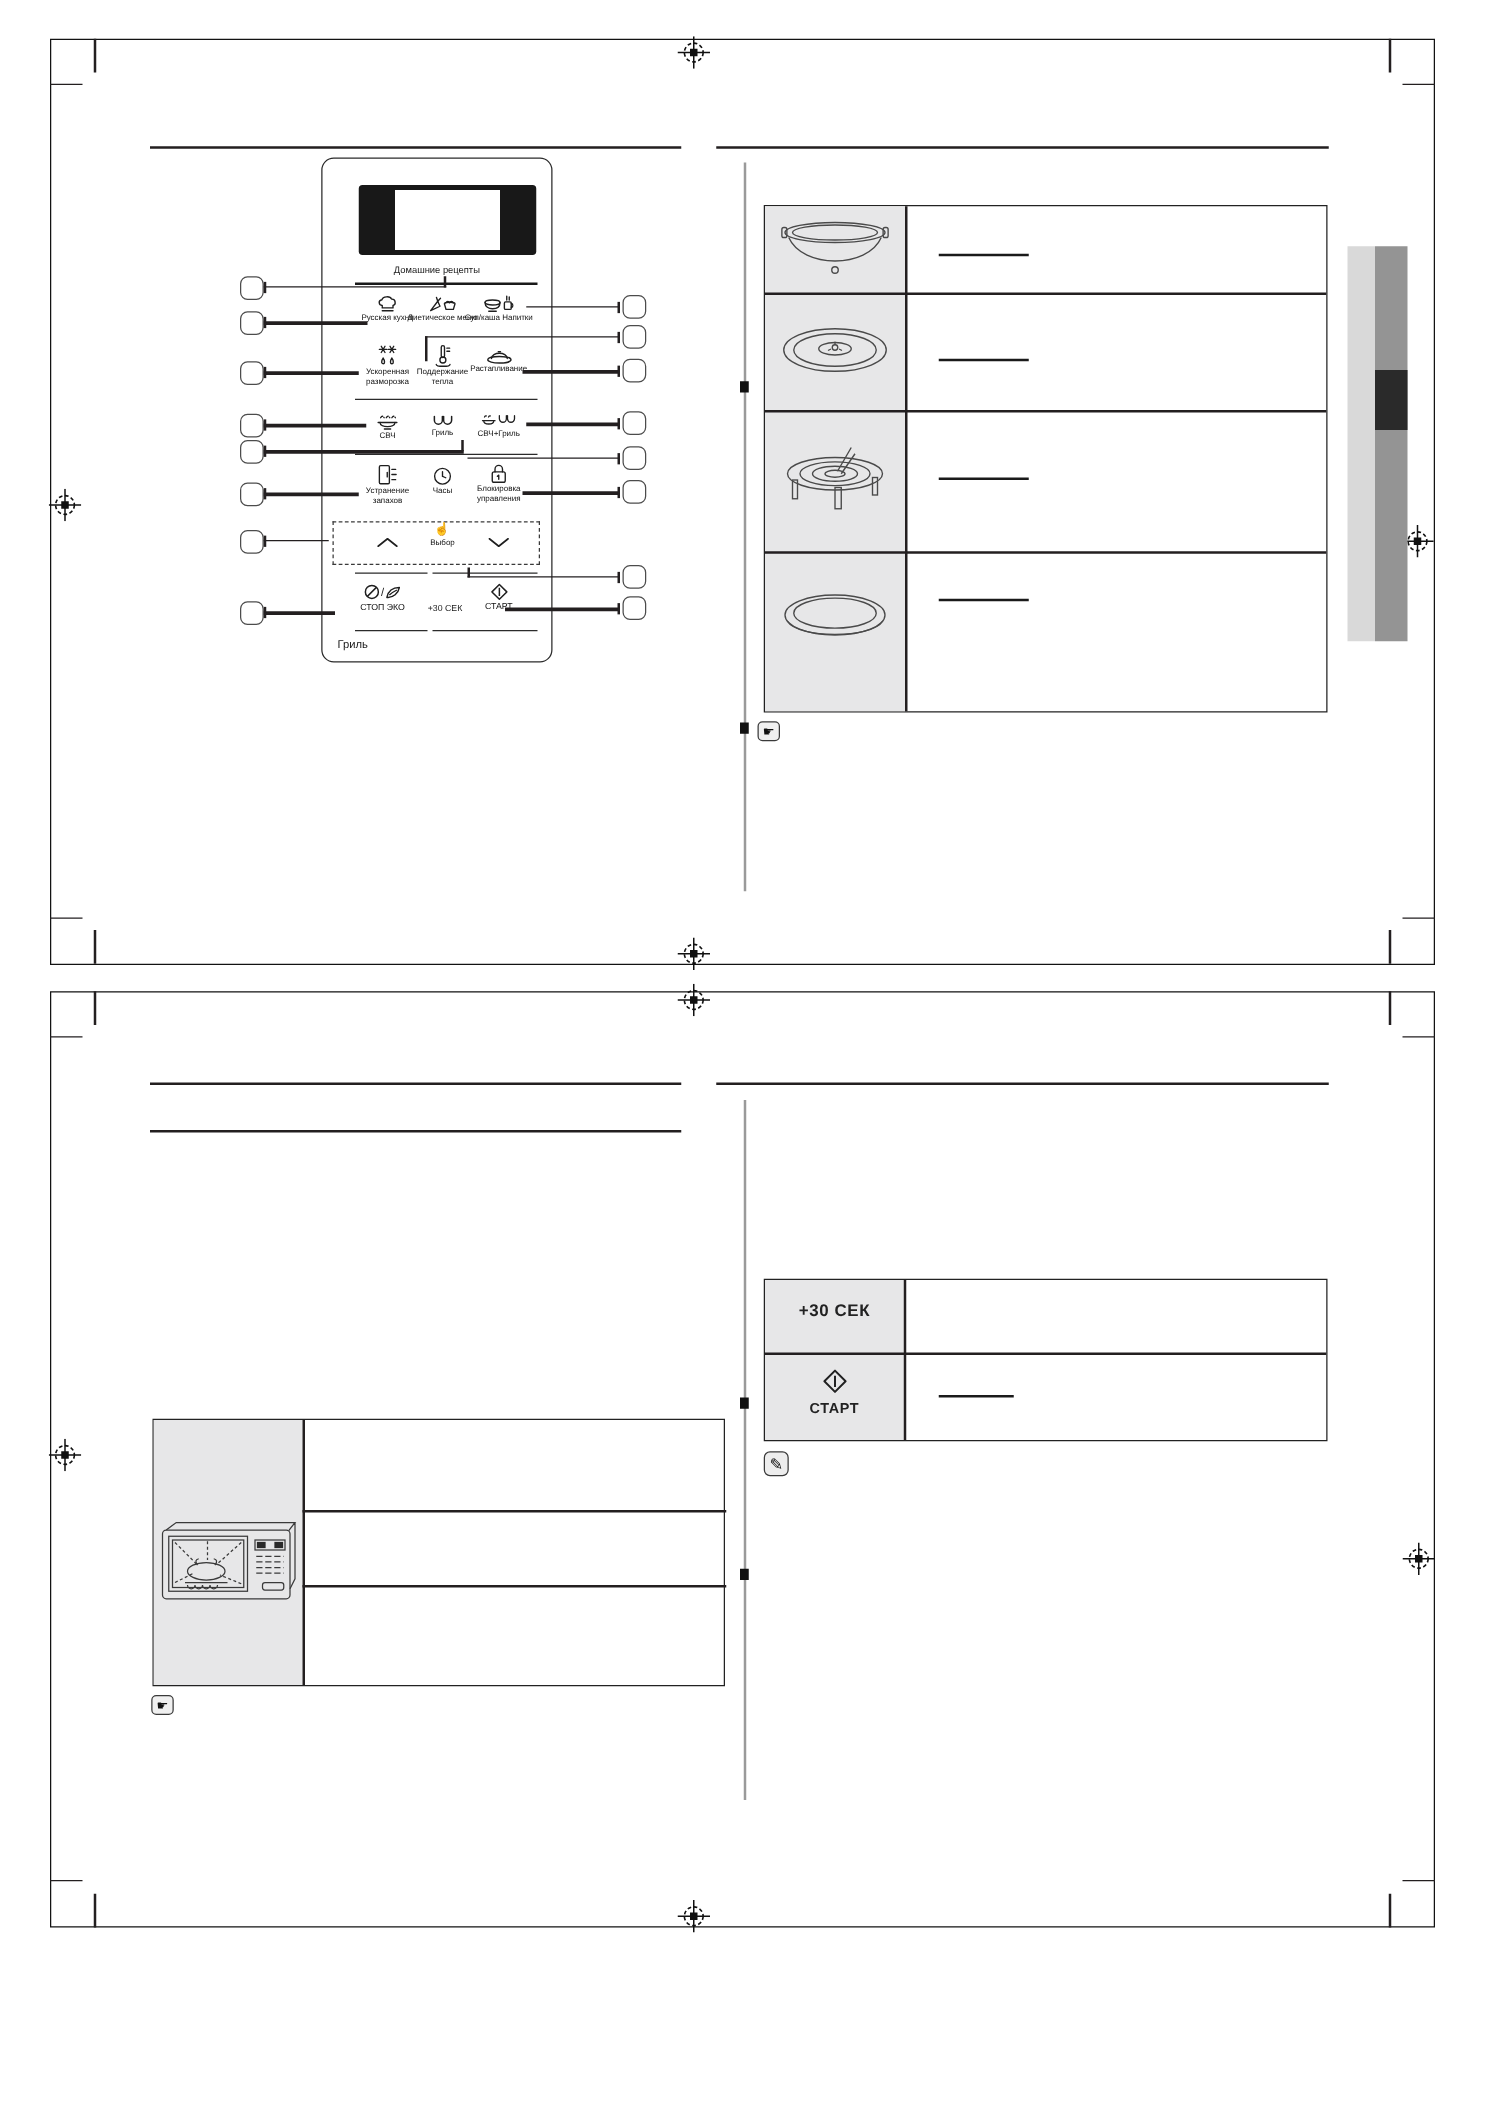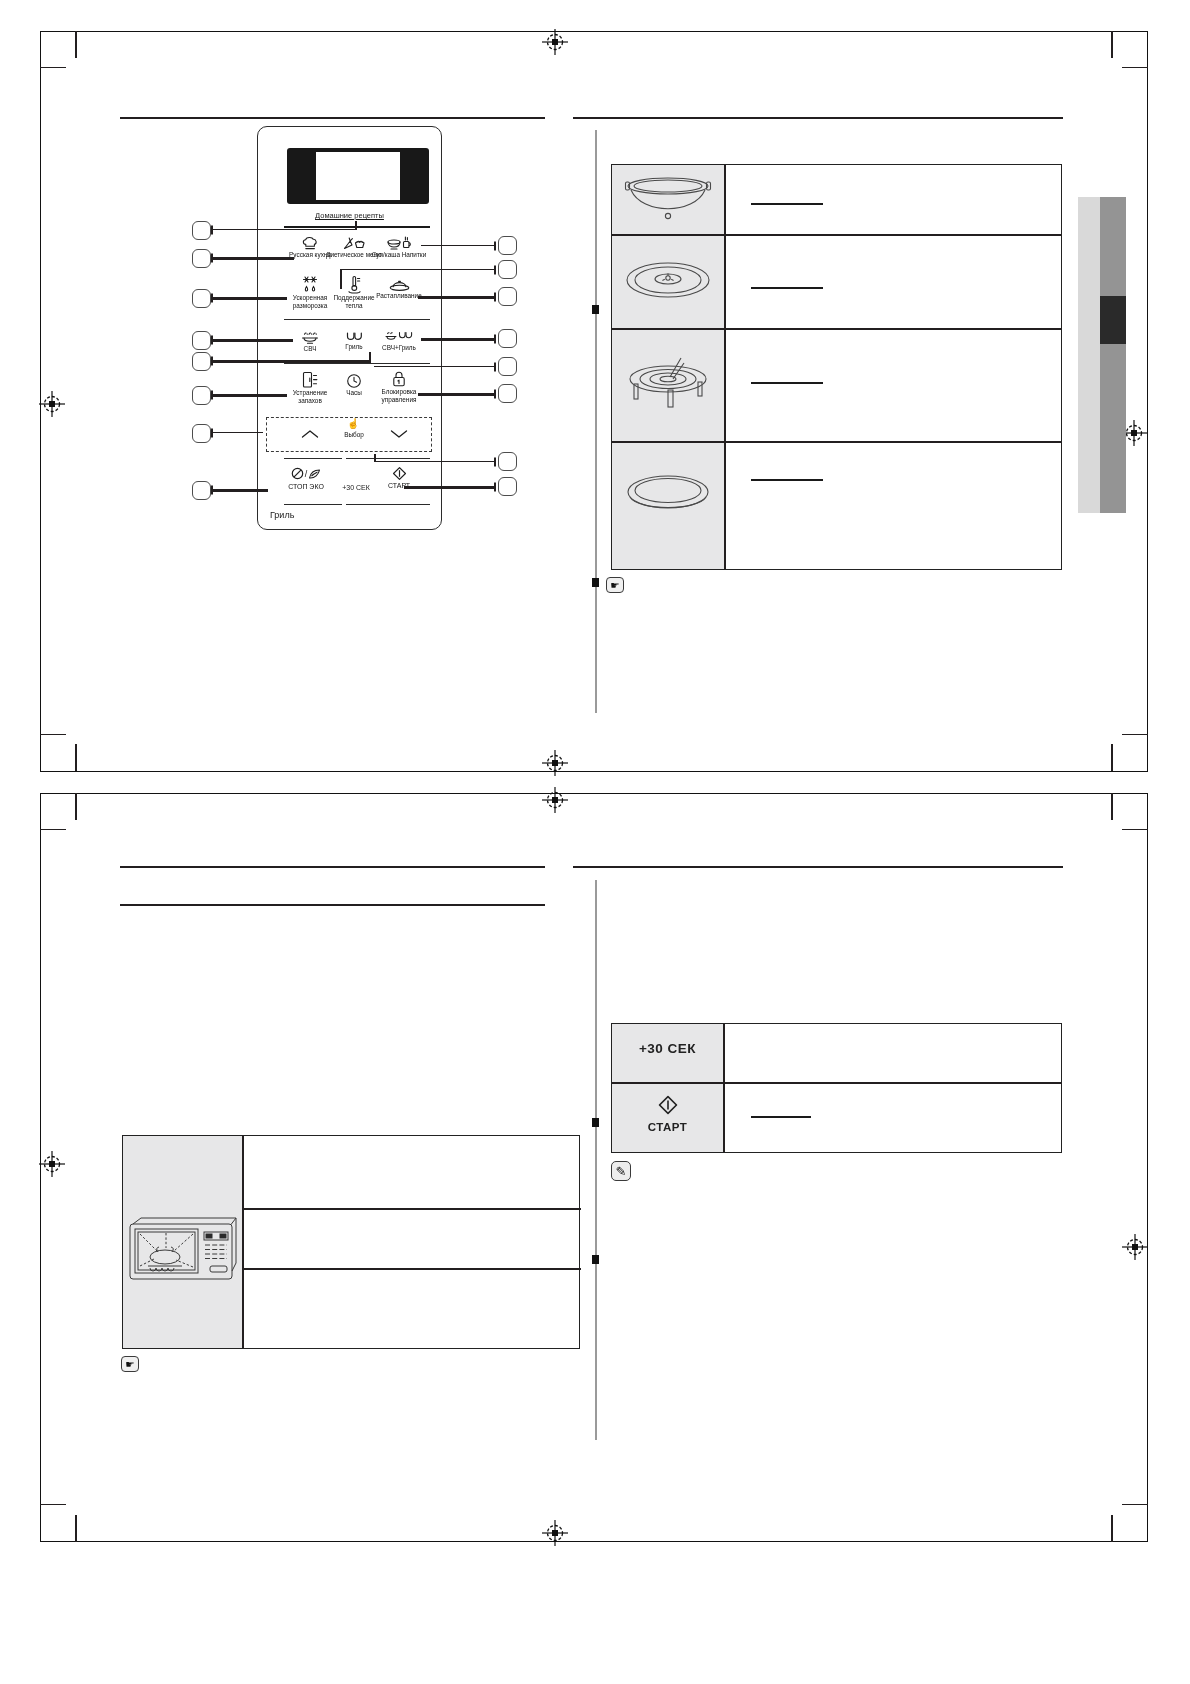--- a/index.html
+++ b/index.html
@@ -91,21 +91,21 @@
   <div class="hl" style="left:573px;top:117px;width:490px;"></div>
 
   <div class="gvl" style="left:595px;top:130px;height:583px;"></div>
   <div class="dash" style="left:592px;top:305px;"></div>
   <div class="dash" style="left:592px;top:578px;"></div>
 
   <div class="panel">
     <div class="abs" style="left:29px;top:21px;width:142px;height:56px;background:#181818;border-radius:3px;"></div>
     <div class="abs" style="left:58px;top:25px;width:84px;height:48px;background:#fff;"></div>
 
-    <div class="abs ctext" style="left:0;top:84px;width:100%;font-size:7.5px;text-decoration:underline;">Домашние рецепты</div>
+    <div class="abs ctext" style="left:0;top:84px;width:100%;font-size:7.5px;">Домашние рецепты</div>
     <div class="abs" style="left:26px;top:99px;width:146px;height:2.2px;background:#1a1a1a;"></div>
 
     <div class="pc" style="left:52px;top:108px;">
       <svg width="18" height="16" viewBox="0 0 18 16" fill="none" stroke="#1f1f1f" stroke-width="1.1" stroke-linecap="round" stroke-linejoin="round">
         <path d="M4.8 11.3 V9.4 C1.9 9.4 1.3 5.2 4.6 4.8 C5.1 2 11.2 1.5 12.2 4.3 C15.6 4 16.1 8.7 13.4 9.4 V11.3 Z"></path>
         <path d="M4.8 13.6 H13.4"></path>
       </svg>
       <div class="plab">Русская кухня</div>
     </div>
     <div class="pc" style="left:96px;top:109px;">

